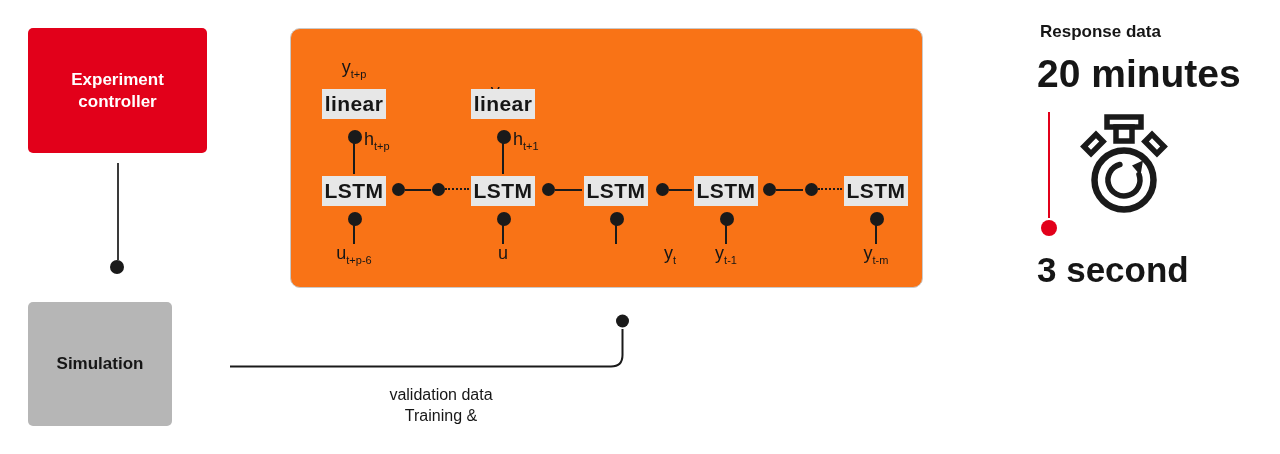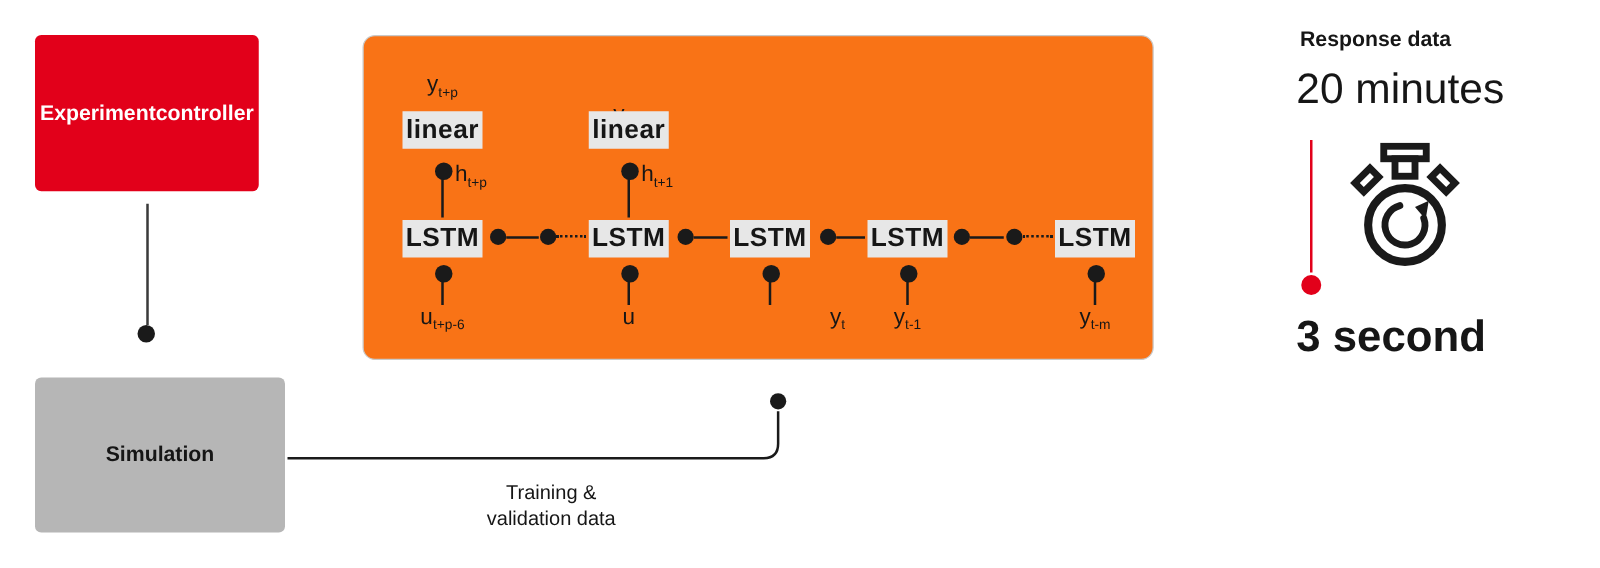--- a/index.html
+++ b/index.html
@@ -7,23 +7,23 @@
     --panel_border:#c9c9c9; --line_dark:#1a1a1a; --text_dark:#161616;
   }
   *{box-sizing:border-box; margin:0; padding:0;}
   html,body{background:#fff;}
   body{font-family:"Liberation Sans", sans-serif; color:var(--text_dark);}
   .stage{position:relative; width:1280px; height:454px; background:#fff; overflow:hidden;}
   .abs{position:absolute;}
 
   
   .red-box{left:28px; top:28px; width:179px; height:125px; background:var(--red);
-    border-radius:5px; display:flex; flex-direction:row; align-items:center; justify-content:center;
+    border-radius:5px; display:flex; flex-direction:column; align-items:center; justify-content:center;
     color:#fff; font-weight:700; font-size:17px; line-height:22px; text-align:center;}
-  .gray-box{left:28px; top:302px; width:200px; height:124px; background:var(--box_gray);
+  .gray-box{left:28px; top:302px; width:144px; height:124px; background:var(--box_gray);
     border-radius:5px; display:flex; align-items:center; justify-content:center;
     font-weight:700; font-size:17px; color:var(--text_dark);}
   .vline{width:1.5px; background:#3a3a3a;}
   .dot{background:var(--line_dark); border-radius:50%; width:14px; height:14px;}
 
   
   .panel{left:290px; top:28px; width:633px; height:260px; background:#f97316;
     border:1.5px solid var(--panel_border); border-radius:10px;}
   .chip{background:var(--chip_gray); height:30px; width:64px; display:flex; align-items:center;
     justify-content:center; font-size:21px; letter-spacing:.4px; color:var(--text_dark);font-weight:bold;}
@@ -37,21 +37,21 @@
 
   
   .overlay{left:0; top:0; width:1280px; height:454px; pointer-events:none;}
   .conn-path{fill:none; stroke:var(--line_dark); stroke-width:2px;}
   .conn-dot{fill:var(--line_dark);}
   .training{left:341px; top:384px; width:200px; text-align:center; font-size:16px;
     line-height:21px; color:var(--text_dark);}
 
   
   .resp-title{left:1040px; top:22px; font-size:17px; font-weight:700;}
-  .resp-slow{left:1037px; top:52px; font-size:34px; font-weight:400;}
+  .resp-slow{left:1037px; top:52px; font-size:39px; font-weight:700;}
   .resp-fast{left:1037px; top:250px; font-size:35px; font-weight:700;}
   .red-line{left:1048px; top:112px; width:2px; height:106px; background:var(--red);}
   .red-dot{left:1041px; top:220px; width:16px; height:16px; background:var(--red); border-radius:50%;}
   .watch{left:1076px; top:114px;}
   .watch .st{fill:#fff; stroke:var(--line_dark);}
 </style>
 </head>
 <body>
 
 <div class="stage">
@@ -65,22 +65,22 @@
 
   <div class="abs gray-box">
     <div>Simulation</div>
   </div>
 
   <svg class="abs overlay" viewBox="0 0 1280 454">
     <path class="conn-path" d="M 230 366.5 L 611 366.5 Q 622.5 366.5 622.5 355 L 622.5 329"></path>
     <circle class="conn-dot" cx="622.5" cy="321" r="6.5"></circle>
   </svg>
   <div class="abs training">
+    <div>validation data</div>
     <div>Training &amp;</div>
-    <div>validation data</div>
   </div>
 
   <div class="abs panel">
 
     <div class="abs mlabel center120" style="left:3px; top:28px;"><span>y</span><sub>t+p</sub></div>
     <div class="abs chip" style="left:31px; top:60px;">linear</div>
     <div class="abs cdot" style="left:56.5px; top:101px; width:14px; height:14px;"></div>
     <div class="abs stub" style="left:62px; top:114px; height:31px;"></div>
     <div class="abs mlabel" style="left:73px; top:100px;"><span>h</span><sub>t+p</sub></div>
     <div class="abs chip" style="left:31px; top:147px;">LSTM</div>

